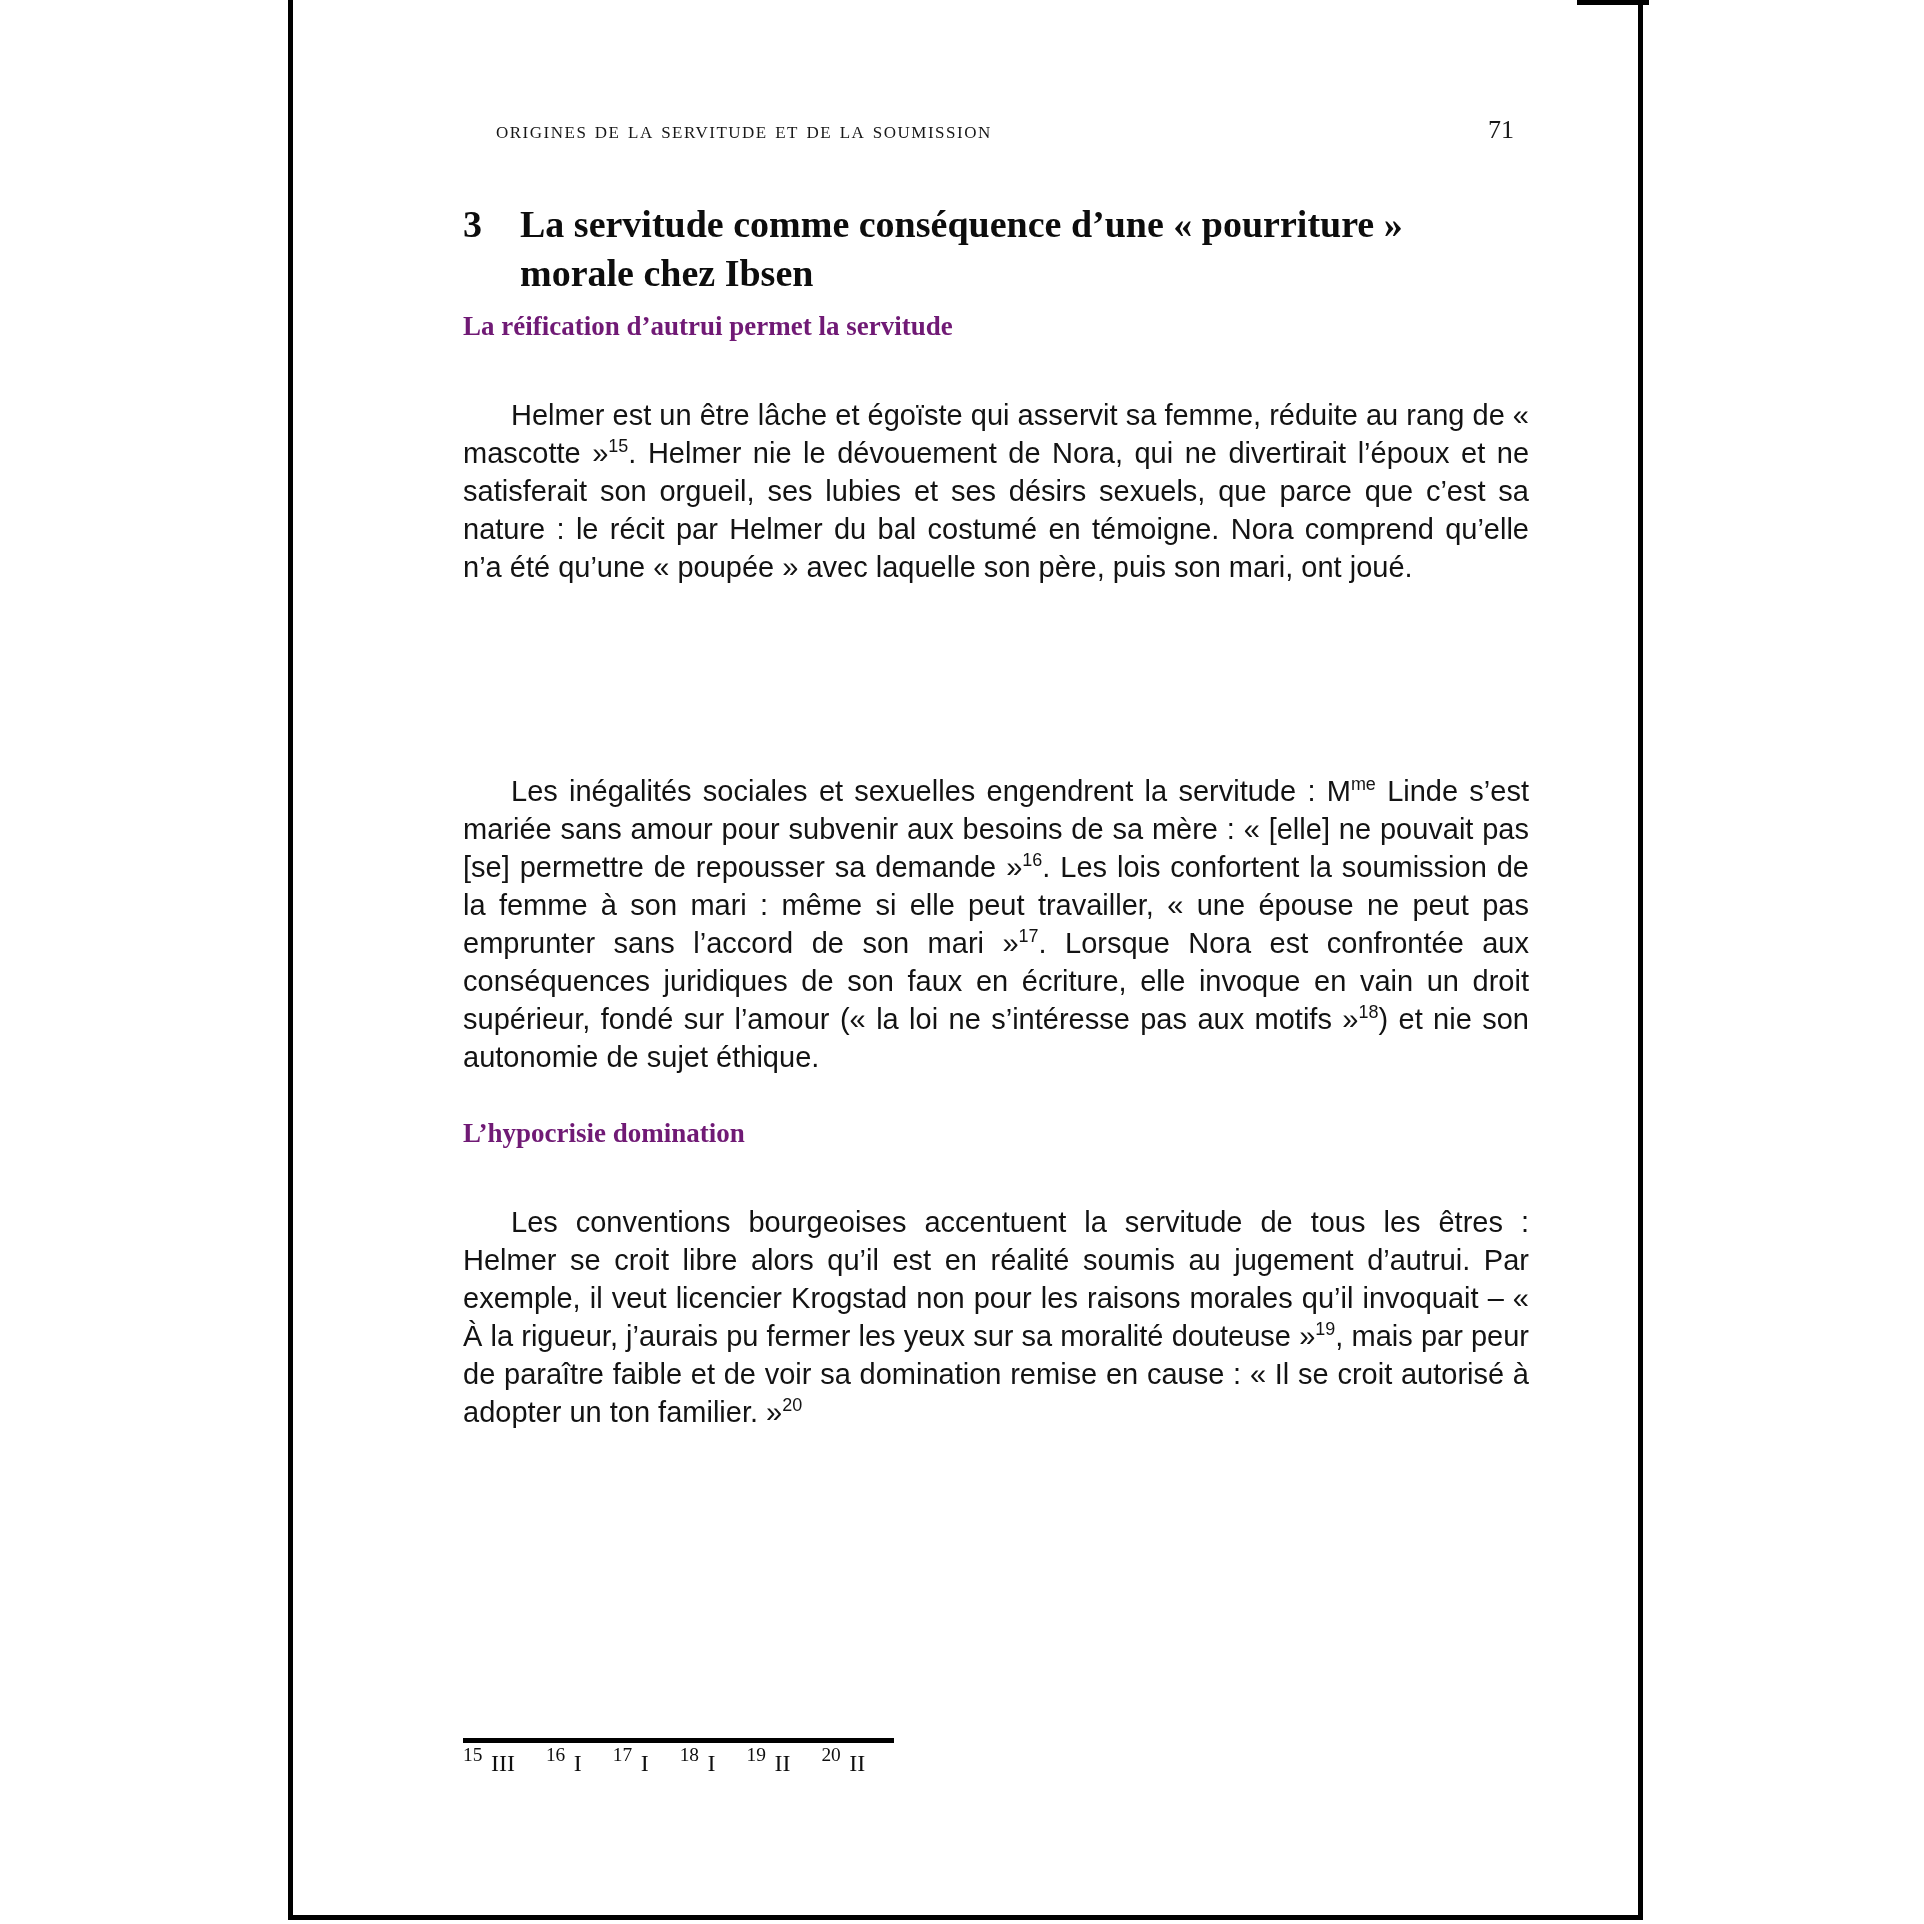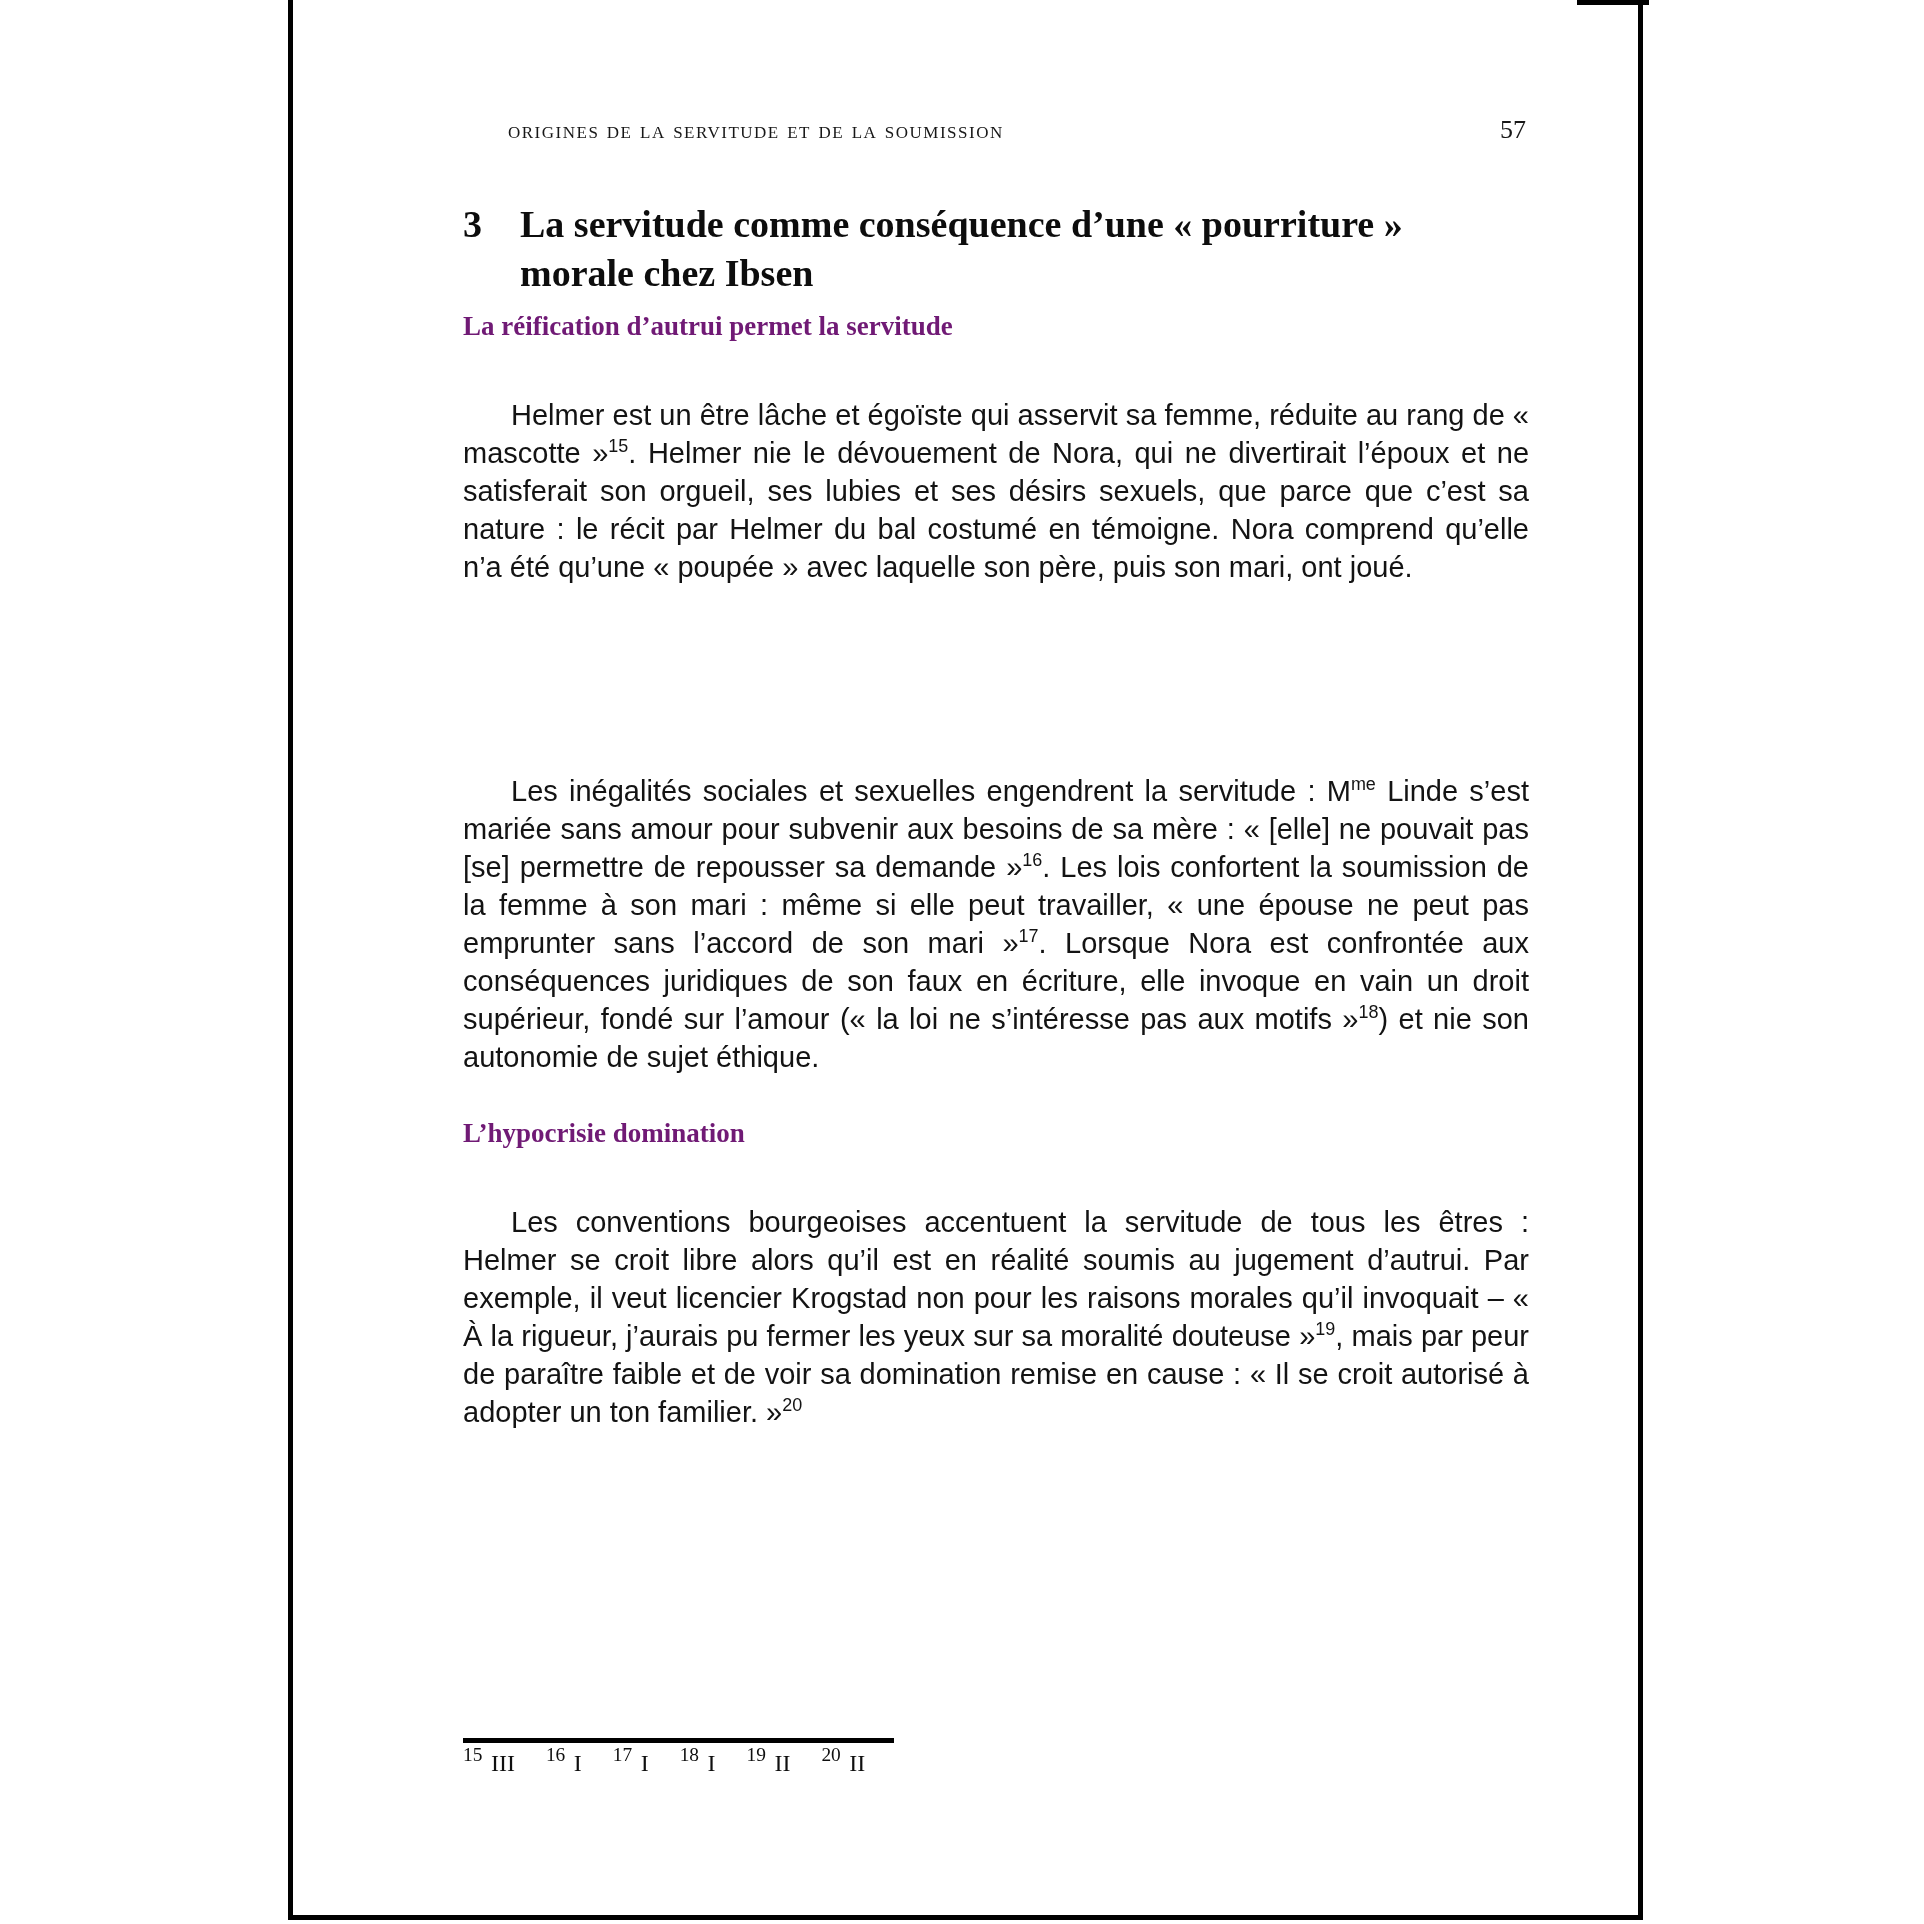--- a/index.html
+++ b/index.html
@@ -32,21 +32,21 @@
     position: absolute;
     left: 1577px;
     top: 0px;
     width: 72px;
     height: 5.4px;
     background: #000000;
   }
 
   .running-head {
     position: absolute;
-    left: 460px;
+    left: 448px;
     top: 115px;
     width: 1066px;
     height: 31px;
     font-family: "Liberation Serif", "DejaVu Serif", serif;
     font-size: 24px;
     letter-spacing: 1.5px;
     color: #171717;
     display: flex;
     justify-content: space-between;
     align-items: baseline;
@@ -171,21 +171,21 @@
 </head>
 <body>
 
 <div id="page">
 
   <div id="page-frame"></div>
   <div id="frame-top-rule"></div>
 
   <div class="running-head">
     <span class="rh-title">Origines de la servitude et de la soumission</span>
-    <span class="rh-folio">57</span>
+    <span class="rh-folio">71</span>
   </div>
 
   <h1 class="section-title">
     <span class="sec-num">3</span>
     <span class="sec-text">La servitude comme conséquence d’une « pourriture » morale chez Ibsen</span>
   </h1>
 
   <div class="blk" style="top:310px;">
     <h2 class="sub-head">La réification d’autrui permet la servitude</h2>
   </div>

